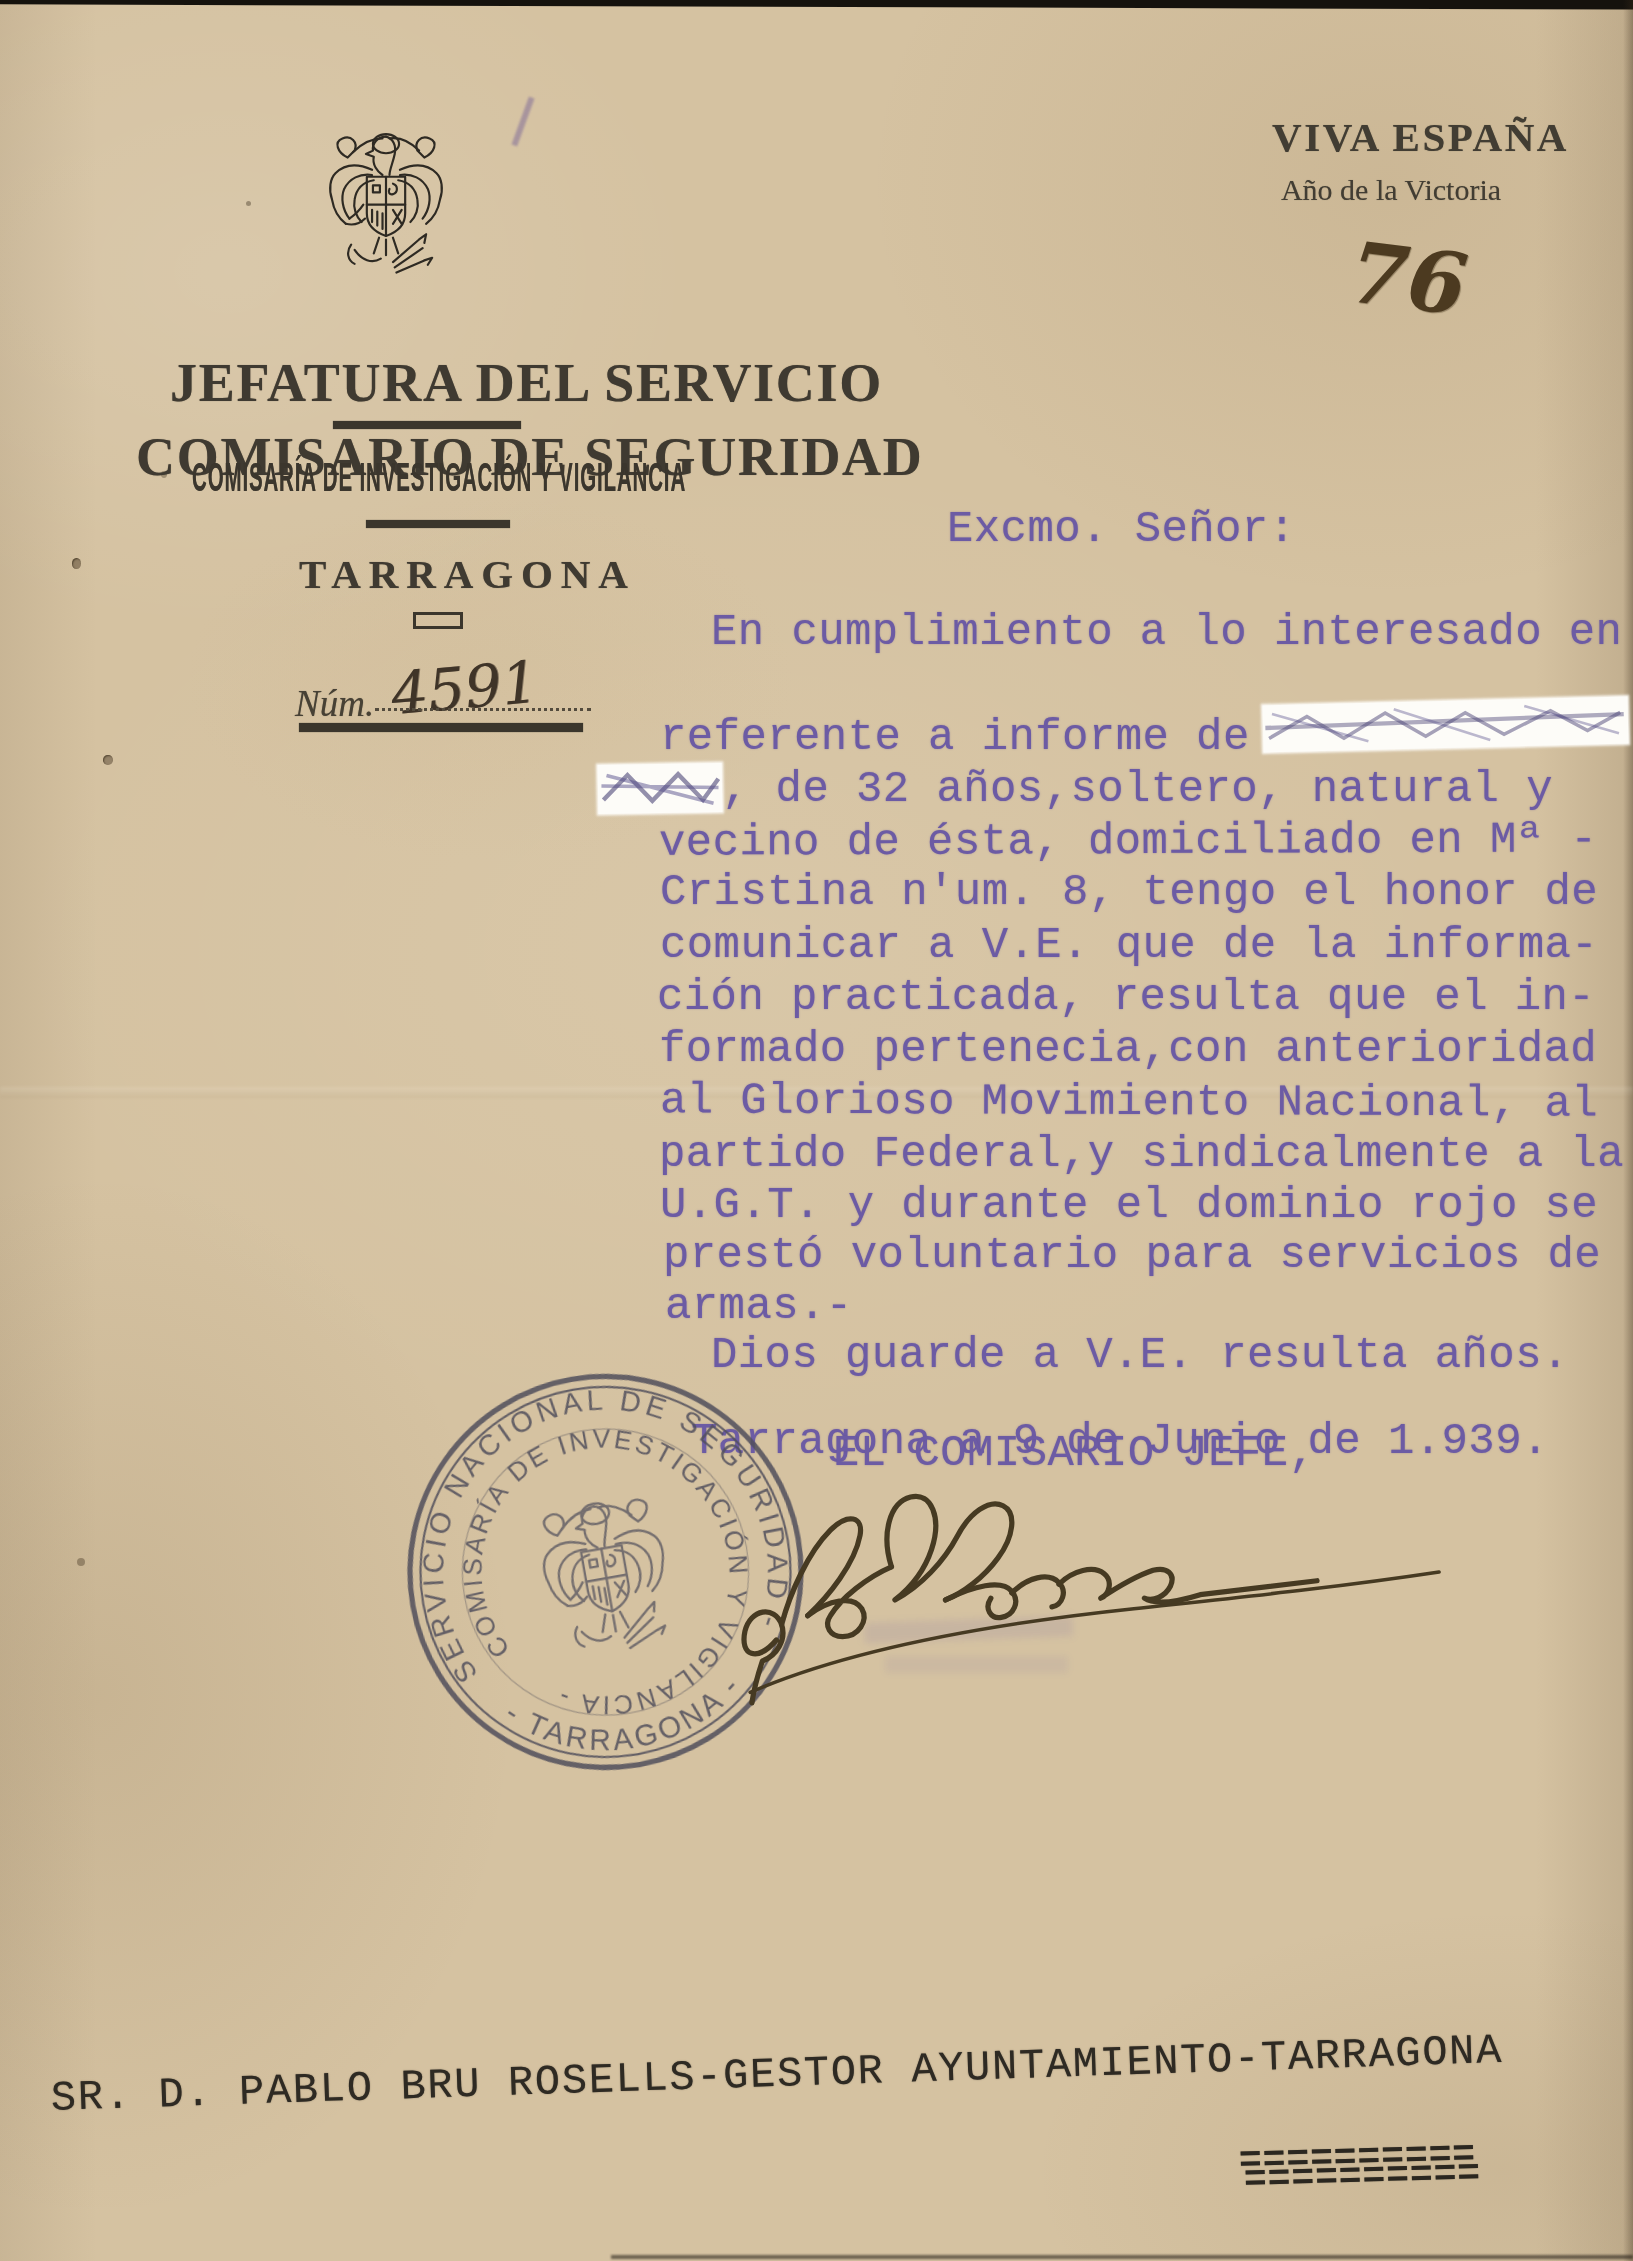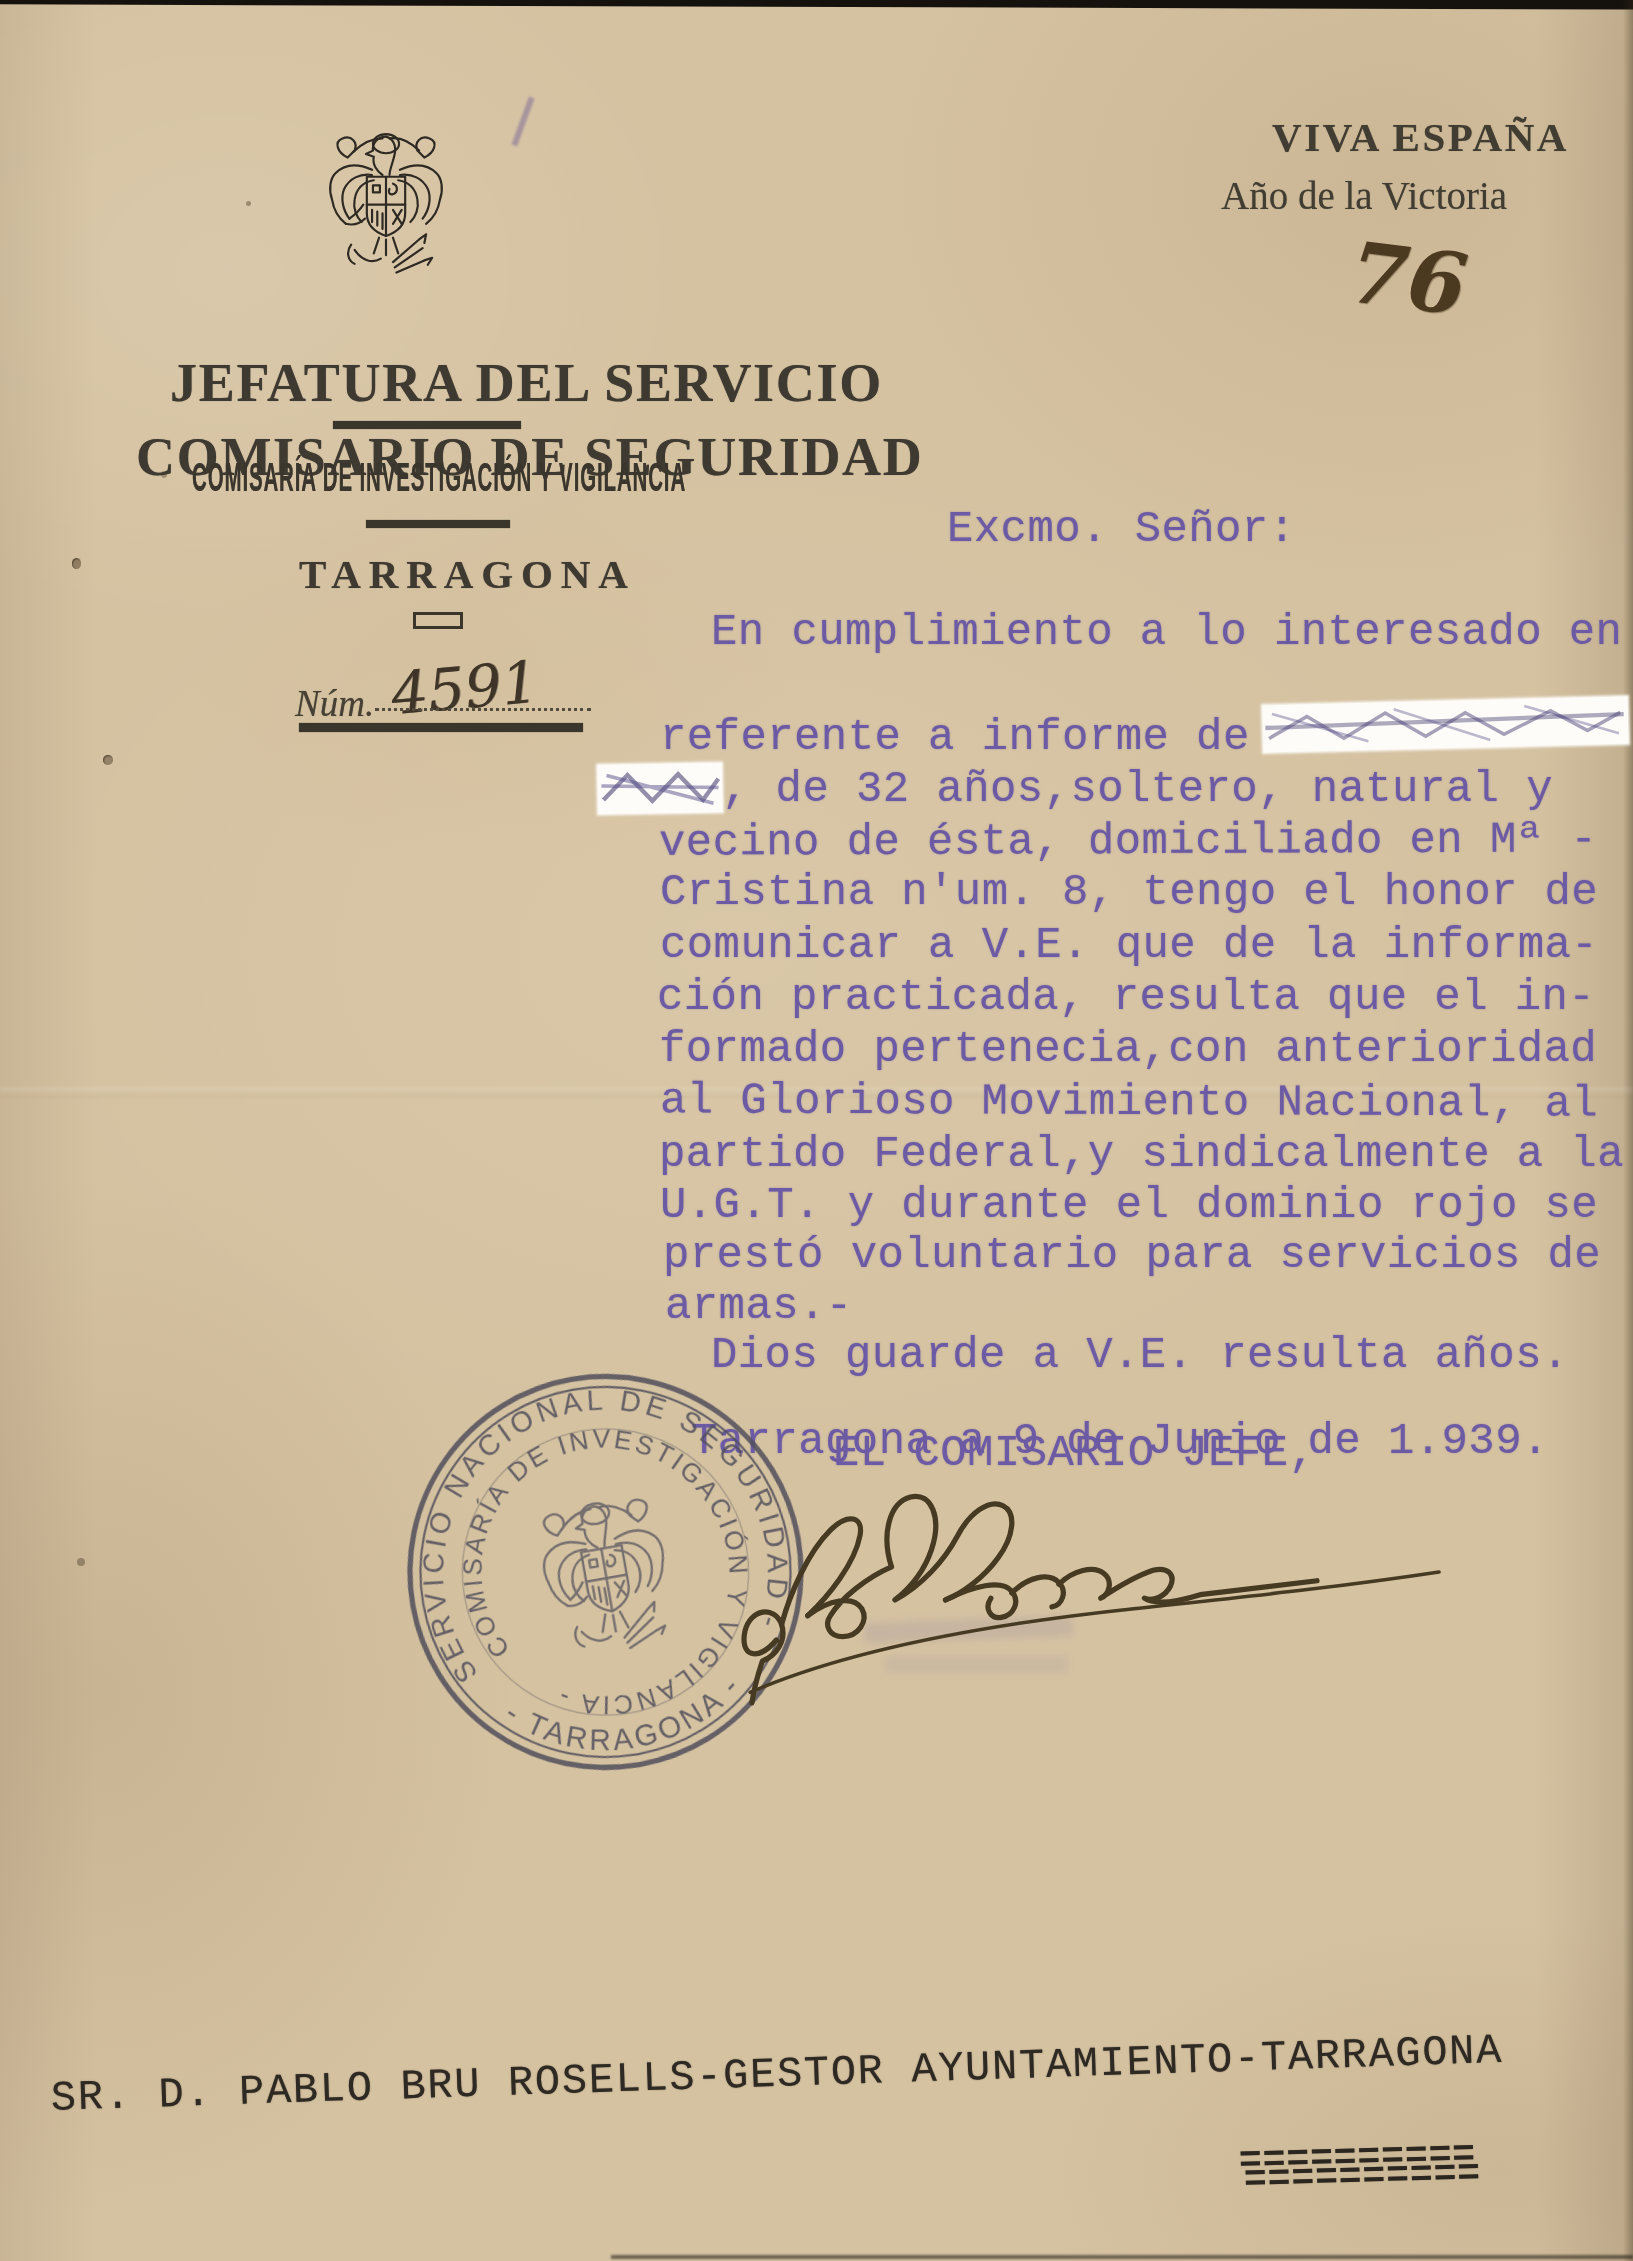--- a/index.html
+++ b/index.html
@@ -28,21 +28,21 @@
     text-shadow:0 0 0.9px rgba(59,54,45,.6);white-space:nowrap;}
   .lh-city{left:299px;top:550px;width:262px;font-size:41px;letter-spacing:7.9px;text-align:center;}
   .lh-box{left:413px;top:612px;width:44px;height:11.3px;border:3.5px solid #3b362c;}
   .num-label{left:295px;top:682px;font-size:37px;font-style:italic;font-weight:normal;color:#474135;}
   .num-value{left:391px;top:654px;font-size:58px;font-style:italic;color:#3f3428;
     font-family:"DejaVu Serif",serif;transform:rotate(-5deg);text-shadow:0.9px 0 0 rgba(63,52,40,.5);}
   .num-dots{left:375px;top:708px;width:216px;border-top:3.5px dotted #534b3d;}
   
   .slogan{left:1256px;top:113px;width:279px;font-size:41px;letter-spacing:2.6px;text-align:center;
     font-weight:bold;color:#423d33;text-shadow:0 0 0.9px rgba(62,57,46,.5);margin-left:16px;}
-  .yearline{left:1221px;top:173px;width:340px;font-size:39px;color:#423d33;
+  .yearline{left:1221px;top:173px;width:340px;font-size:30px;text-align:center;color:#423d33;
     font-weight:normal;text-shadow:0 0 0.9px rgba(62,57,46,.45);}
   .folio{left:1350px;top:229px;font-size:84px;font-style:italic;font-weight:bold;color:#4c3a20;
     font-family:"DejaVu Serif",serif;transform:rotate(7deg);text-shadow:0.9px 0.9px 0.9px rgba(60,44,20,.4);}
   
   .tw{font-family:"Liberation Mono",monospace;font-size:44px;line-height:40px;letter-spacing:0.4px;
     color:#6c5ba4;white-space:pre;text-shadow:0 0 1.7px rgba(96,80,150,.55);}
   .tw-black{color:#363028;text-shadow:0 0 0.9px rgba(45,40,32,.5);}
   .redaction{background:#fdfcf8;box-shadow:0 0 2.6px 1.7px rgba(253,252,248,.9);}
   
   .stampsvg{filter:blur(0.5px);opacity:.85;}

